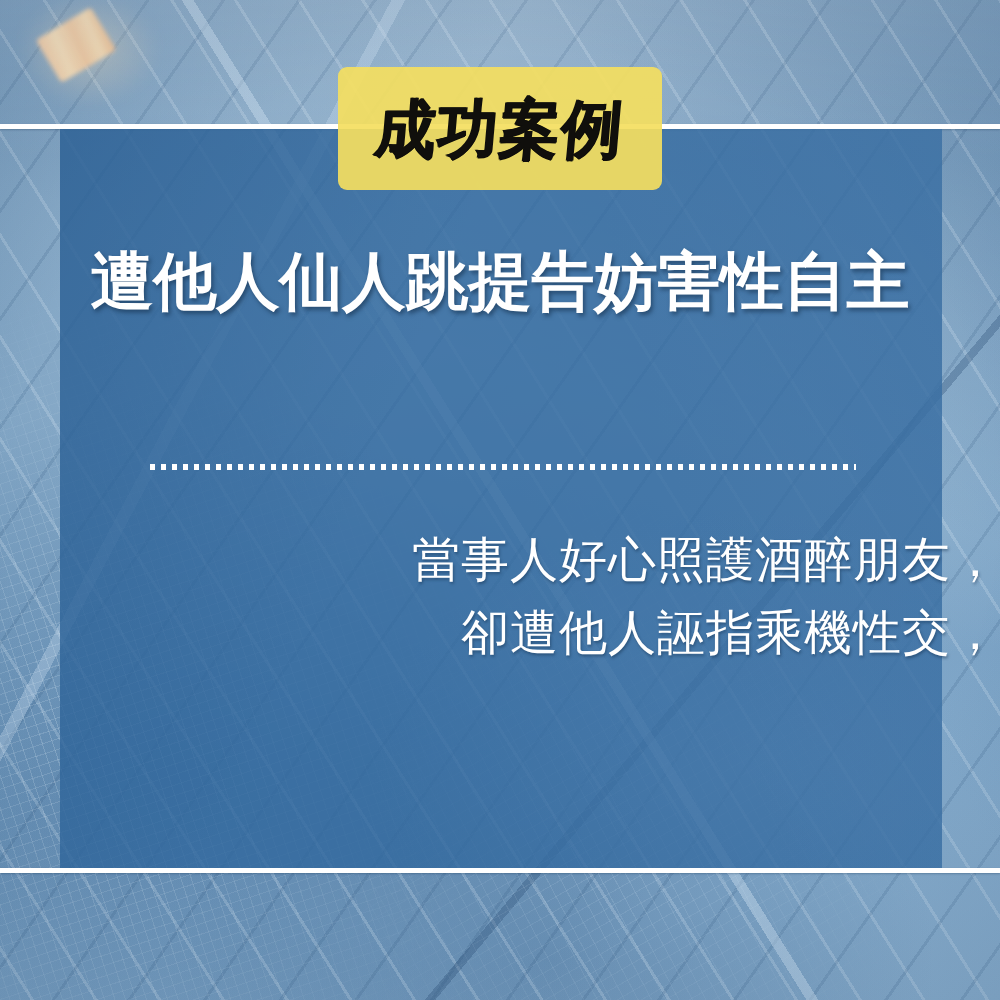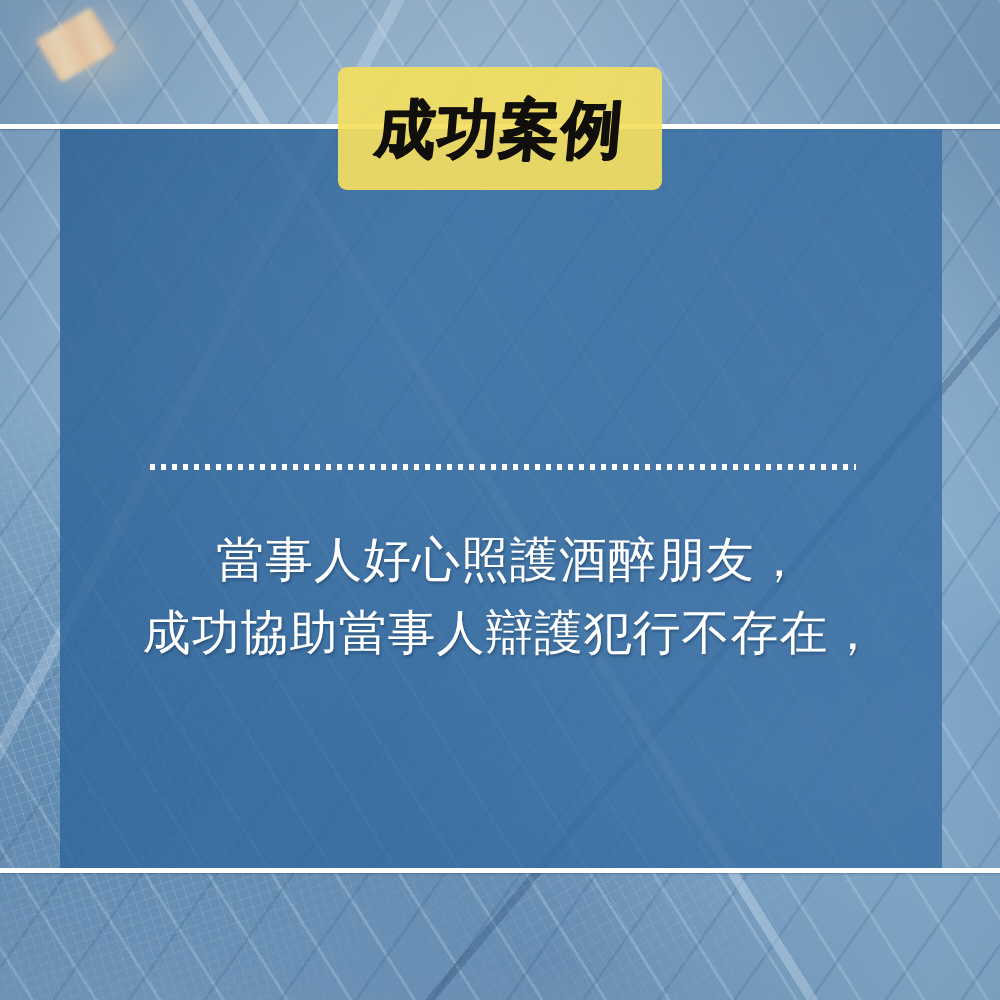--- a/index.html
+++ b/index.html
@@ -178,21 +178,21 @@
     background-image:repeating-linear-gradient(to right,
         #ffffff 0px, #ffffff 5px,
         rgba(255,255,255,0) 5px, rgba(255,255,255,0) 11px);
   }
 
   
   .body-copy {
     position:absolute;
     left:0; right:0; top:523px;
     z-index:5;
-    text-align:center;
+    text-align:right;
     color:#ffffff;
     font-size:48px;
     font-weight:400;
     line-height:1.53;
     letter-spacing:1px;
     text-shadow:1px 2px 3px rgba(16,42,70,.45);
     white-space:nowrap;
     margin-left:20px;
   }
   .body-copy div { display:block; }
@@ -218,22 +218,23 @@
 
   <div class="panel">
     <div class="panel-tint"></div>
   </div>
 
   <div class="badge">
     <span class="badge-text">成功案例</span>
   </div>
 
   <div class="headline">
+    <div>遭他人仙人跳提告妨害性自主</div>
   </div>
 
   <div class="divider"></div>
 
   <div class="body-copy">
     <div>當事人好心照護酒醉朋友，</div>
-    <div>成功協助當事人辯護犯行不存在，</div>
+    <div>卻遭他人誣指乘機性交，</div>
   </div>
 
 </div>
 
 </body></html>

